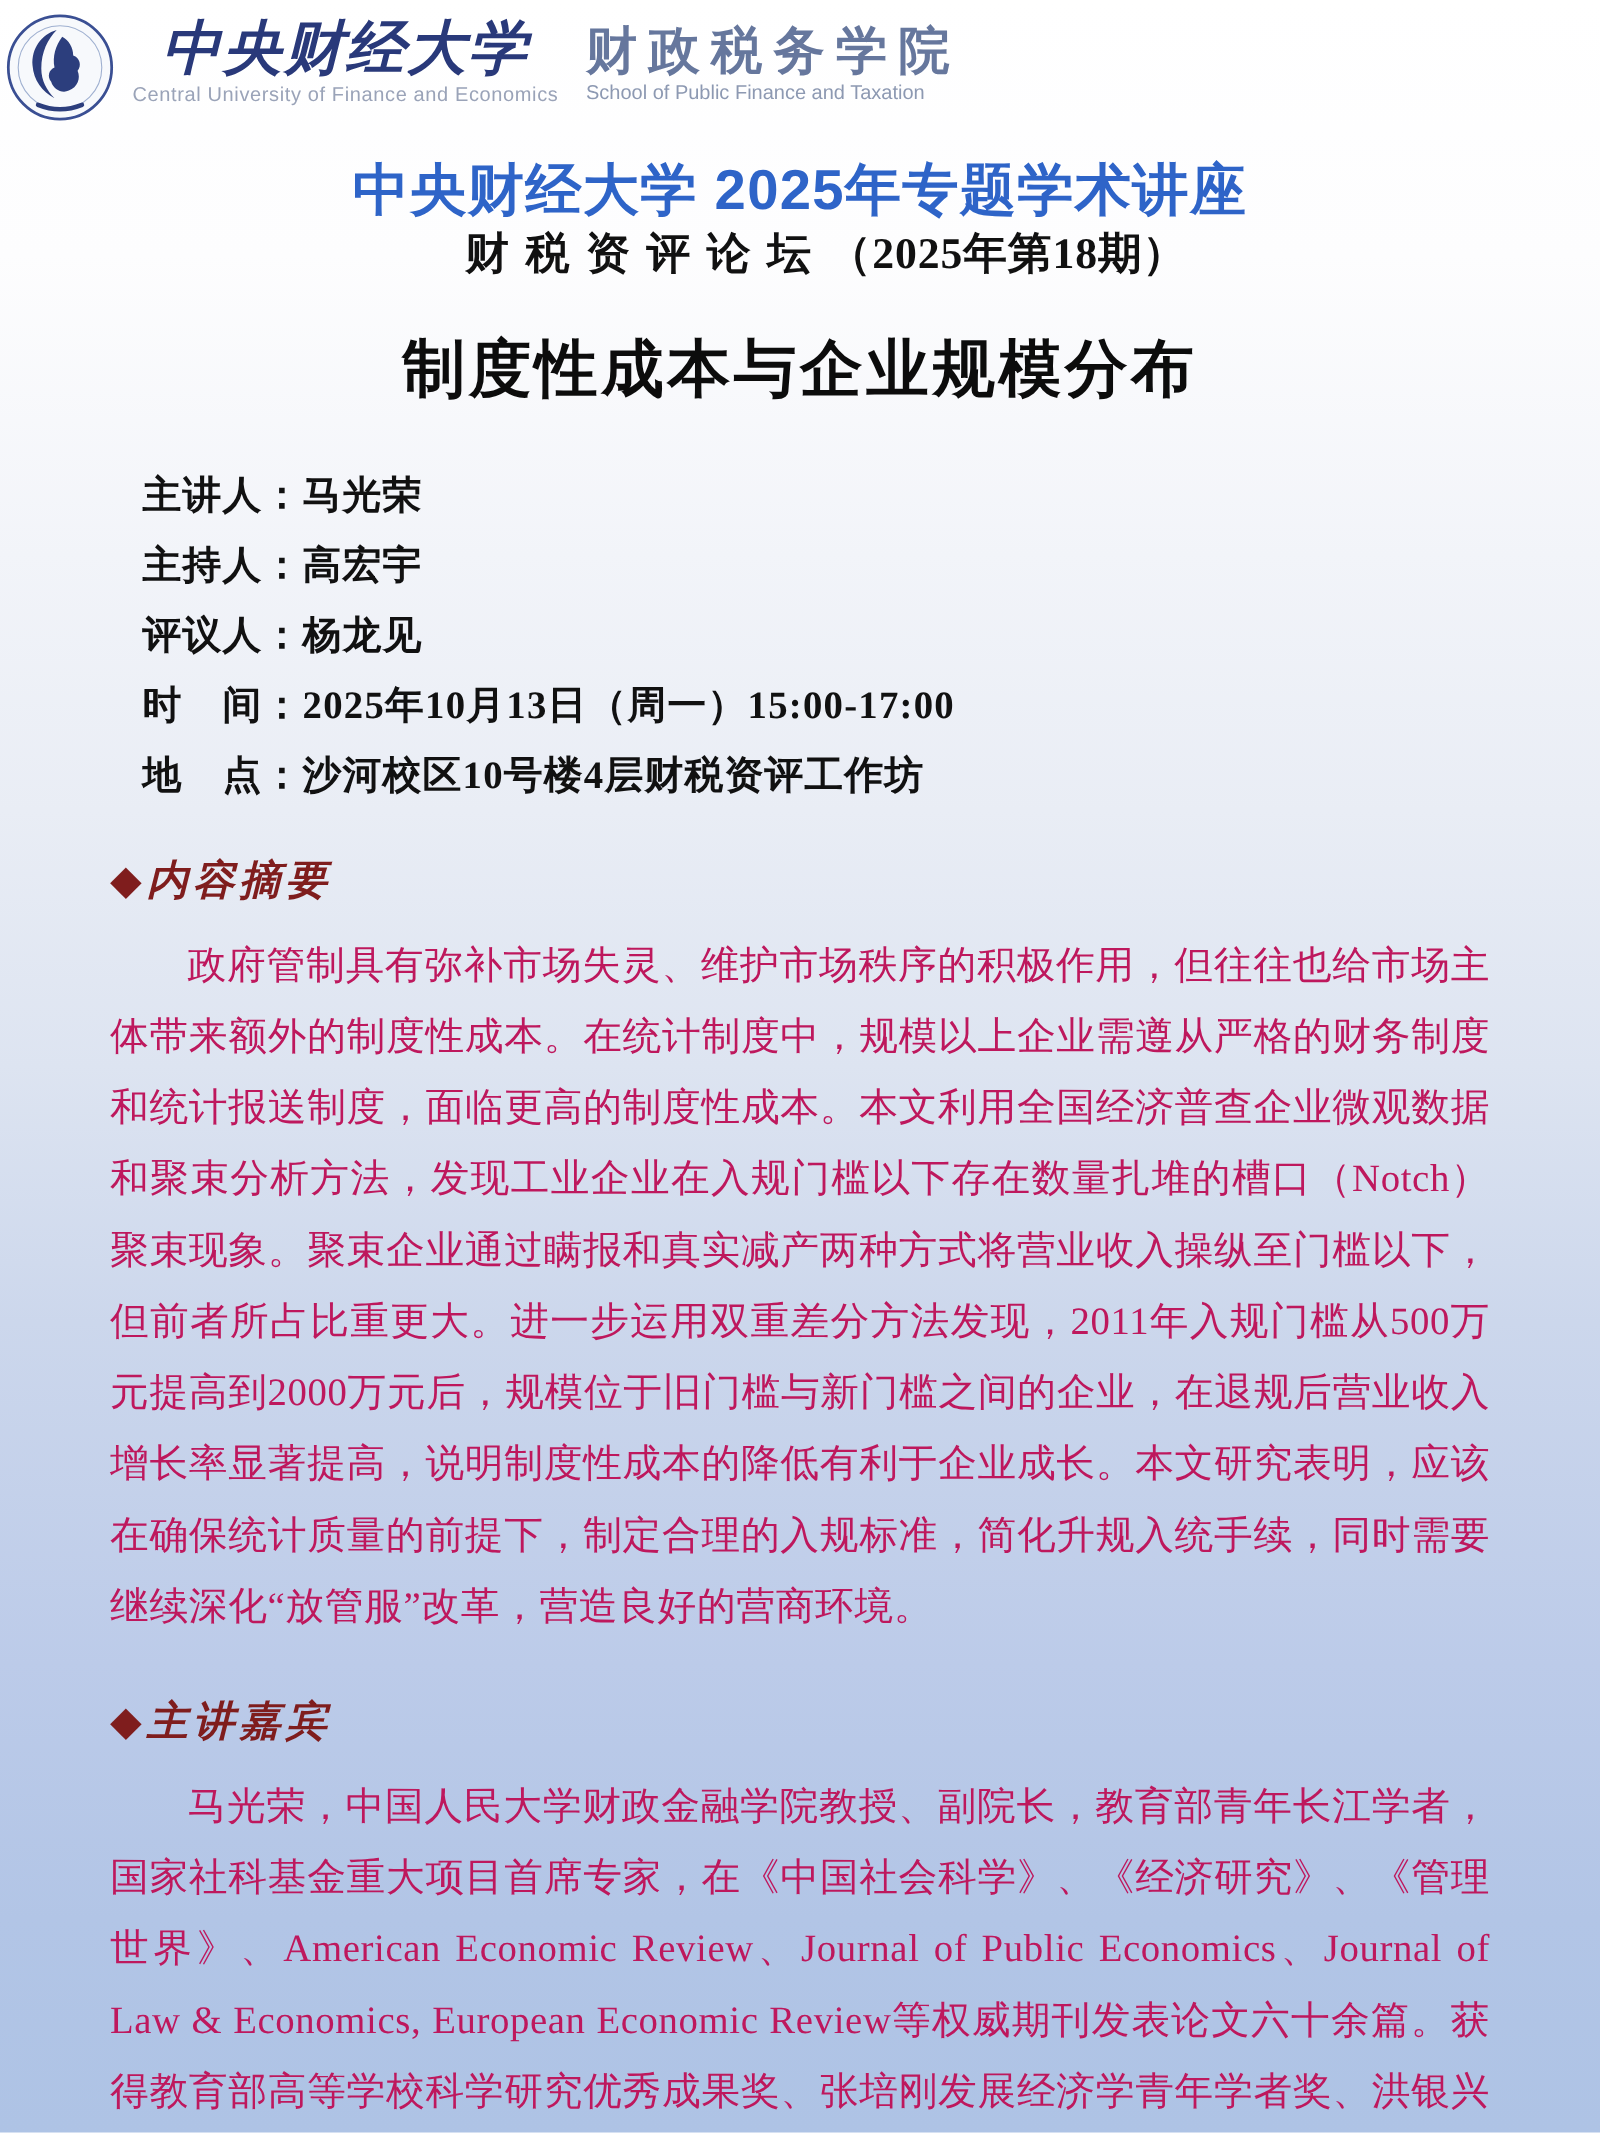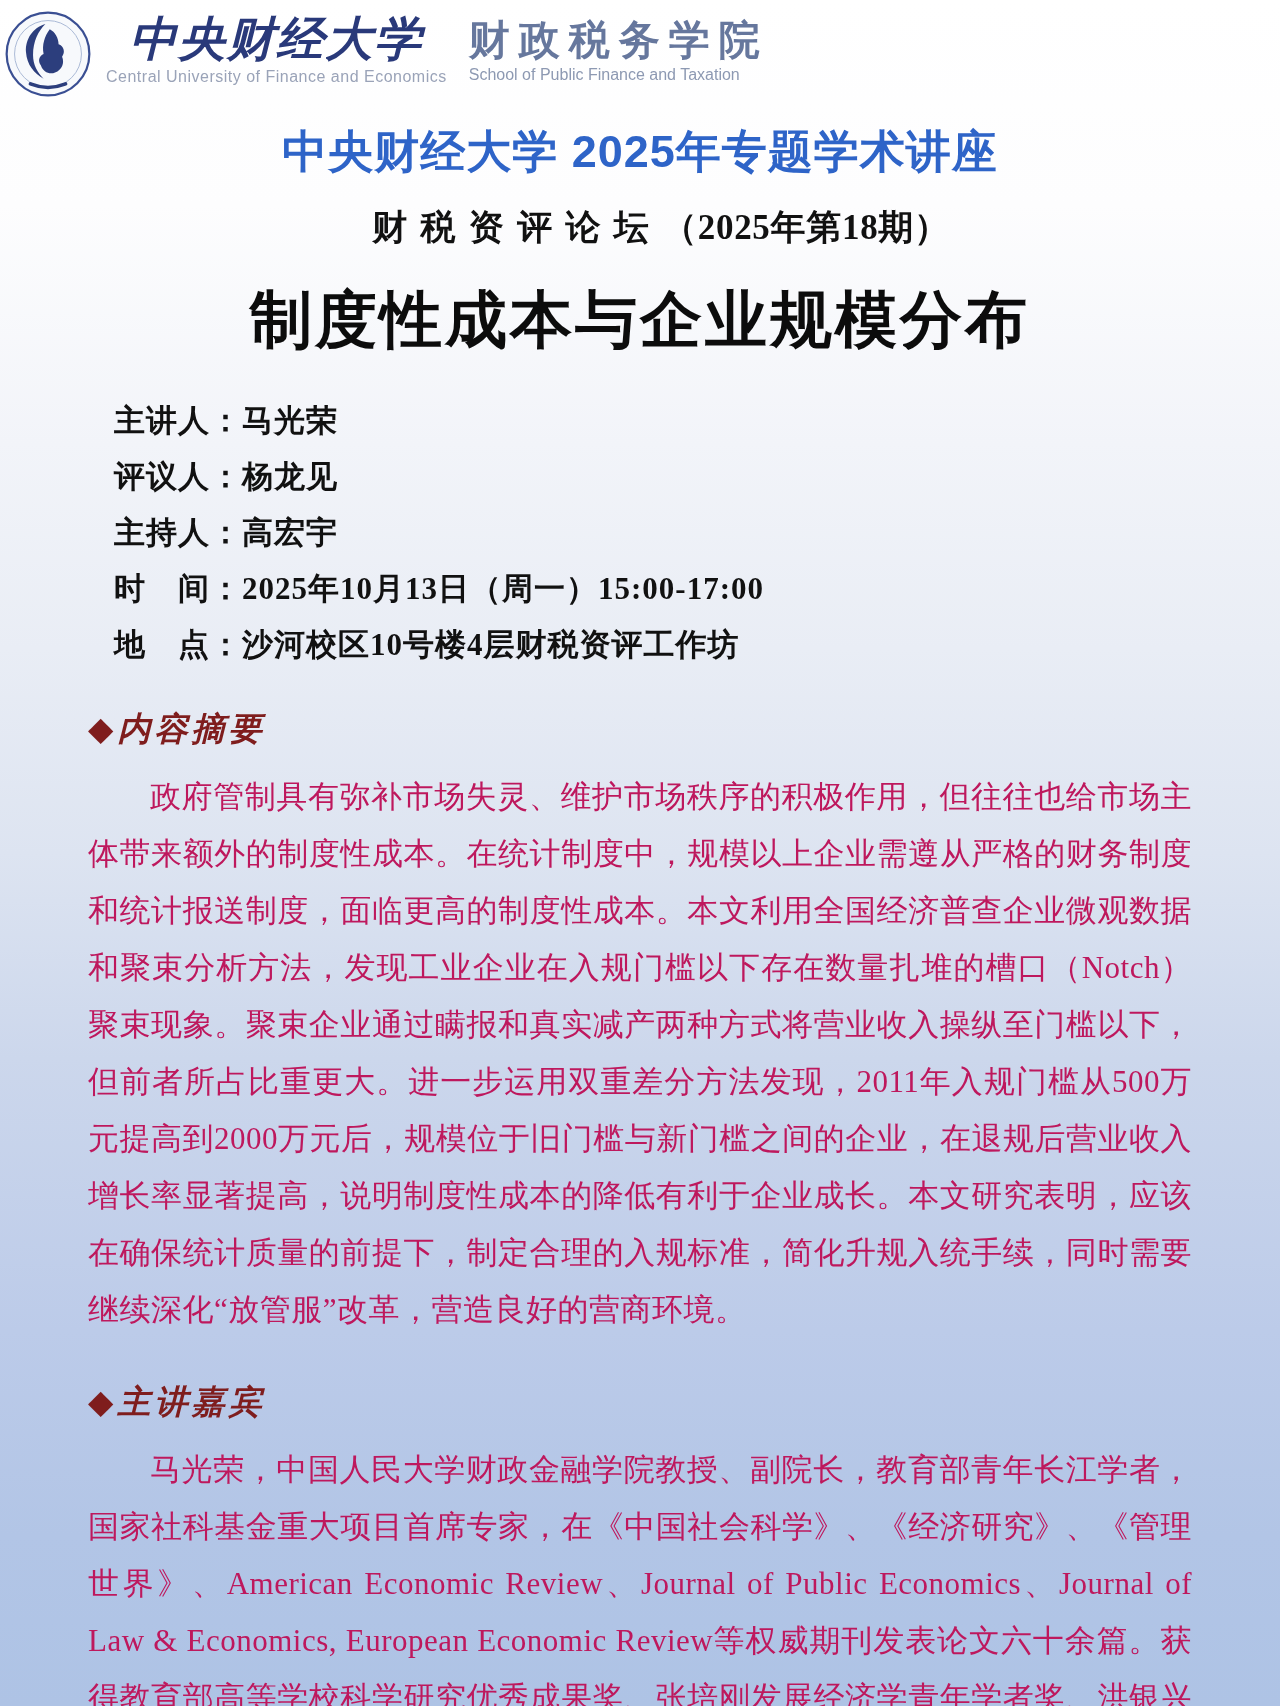--- a/index.html
+++ b/index.html
@@ -62,32 +62,32 @@
   .titles { text-align: center; margin-top: 26px; }
   .series-title {
     font-family: "Liberation Sans", "DejaVu Sans", sans-serif;
     font-size: 45px;
     font-weight: bold;
     color: #2e64c8;
     letter-spacing: 1px;
     line-height: 56px;
   }
   .forum-title {
-    margin-top: 25px;
+    margin-top: 0;
     font-size: 35px;
     font-weight: bold;
     color: #111111;
     line-height: 46px;
     padding-left: 42px;
   }
   .forum-name { letter-spacing: 0.38em; }
   .forum-issue { letter-spacing: 0.02em; }
   .lecture-title {
     margin-top: 36px;
-    font-size: 62px;
+    font-size: 50px;
     font-weight: bold;
     color: #0c0c0c;
     letter-spacing: 3px;
     line-height: 66px;
   }
 
   
   .info-list { margin: 48px 90px 0 114px; }
   .info-row {
     font-size: 31px;
@@ -152,24 +152,24 @@
       <span class="forum-name">财税资评论坛</span><span class="forum-issue">（2025年第18期）</span>
     </div>
     <div class="lecture-title">制度性成本与企业规模分布</div>
   </div>
 
   <div class="info-list">
     <div class="info-row">
       <span class="info-label">主讲人：</span><span class="info-value">马光荣</span>
     </div>
     <div class="info-row">
-      <span class="info-label">评议人：</span><span class="info-value">杨龙见</span>
+      <span class="info-label">主持人：</span><span class="info-value">高宏宇</span>
     </div>
     <div class="info-row">
-      <span class="info-label">主持人：</span><span class="info-value">高宏宇</span>
+      <span class="info-label">评议人：</span><span class="info-value">杨龙见</span>
     </div>
     <div class="info-row">
       <span class="info-label">时　间：</span><span class="info-value">2025年10月13日（周一）15:00-17:00</span>
     </div>
     <div class="info-row">
       <span class="info-label">地　点：</span><span class="info-value">沙河校区10号楼4层财税资评工作坊</span>
     </div>
   </div>
 
   <div class="section">

